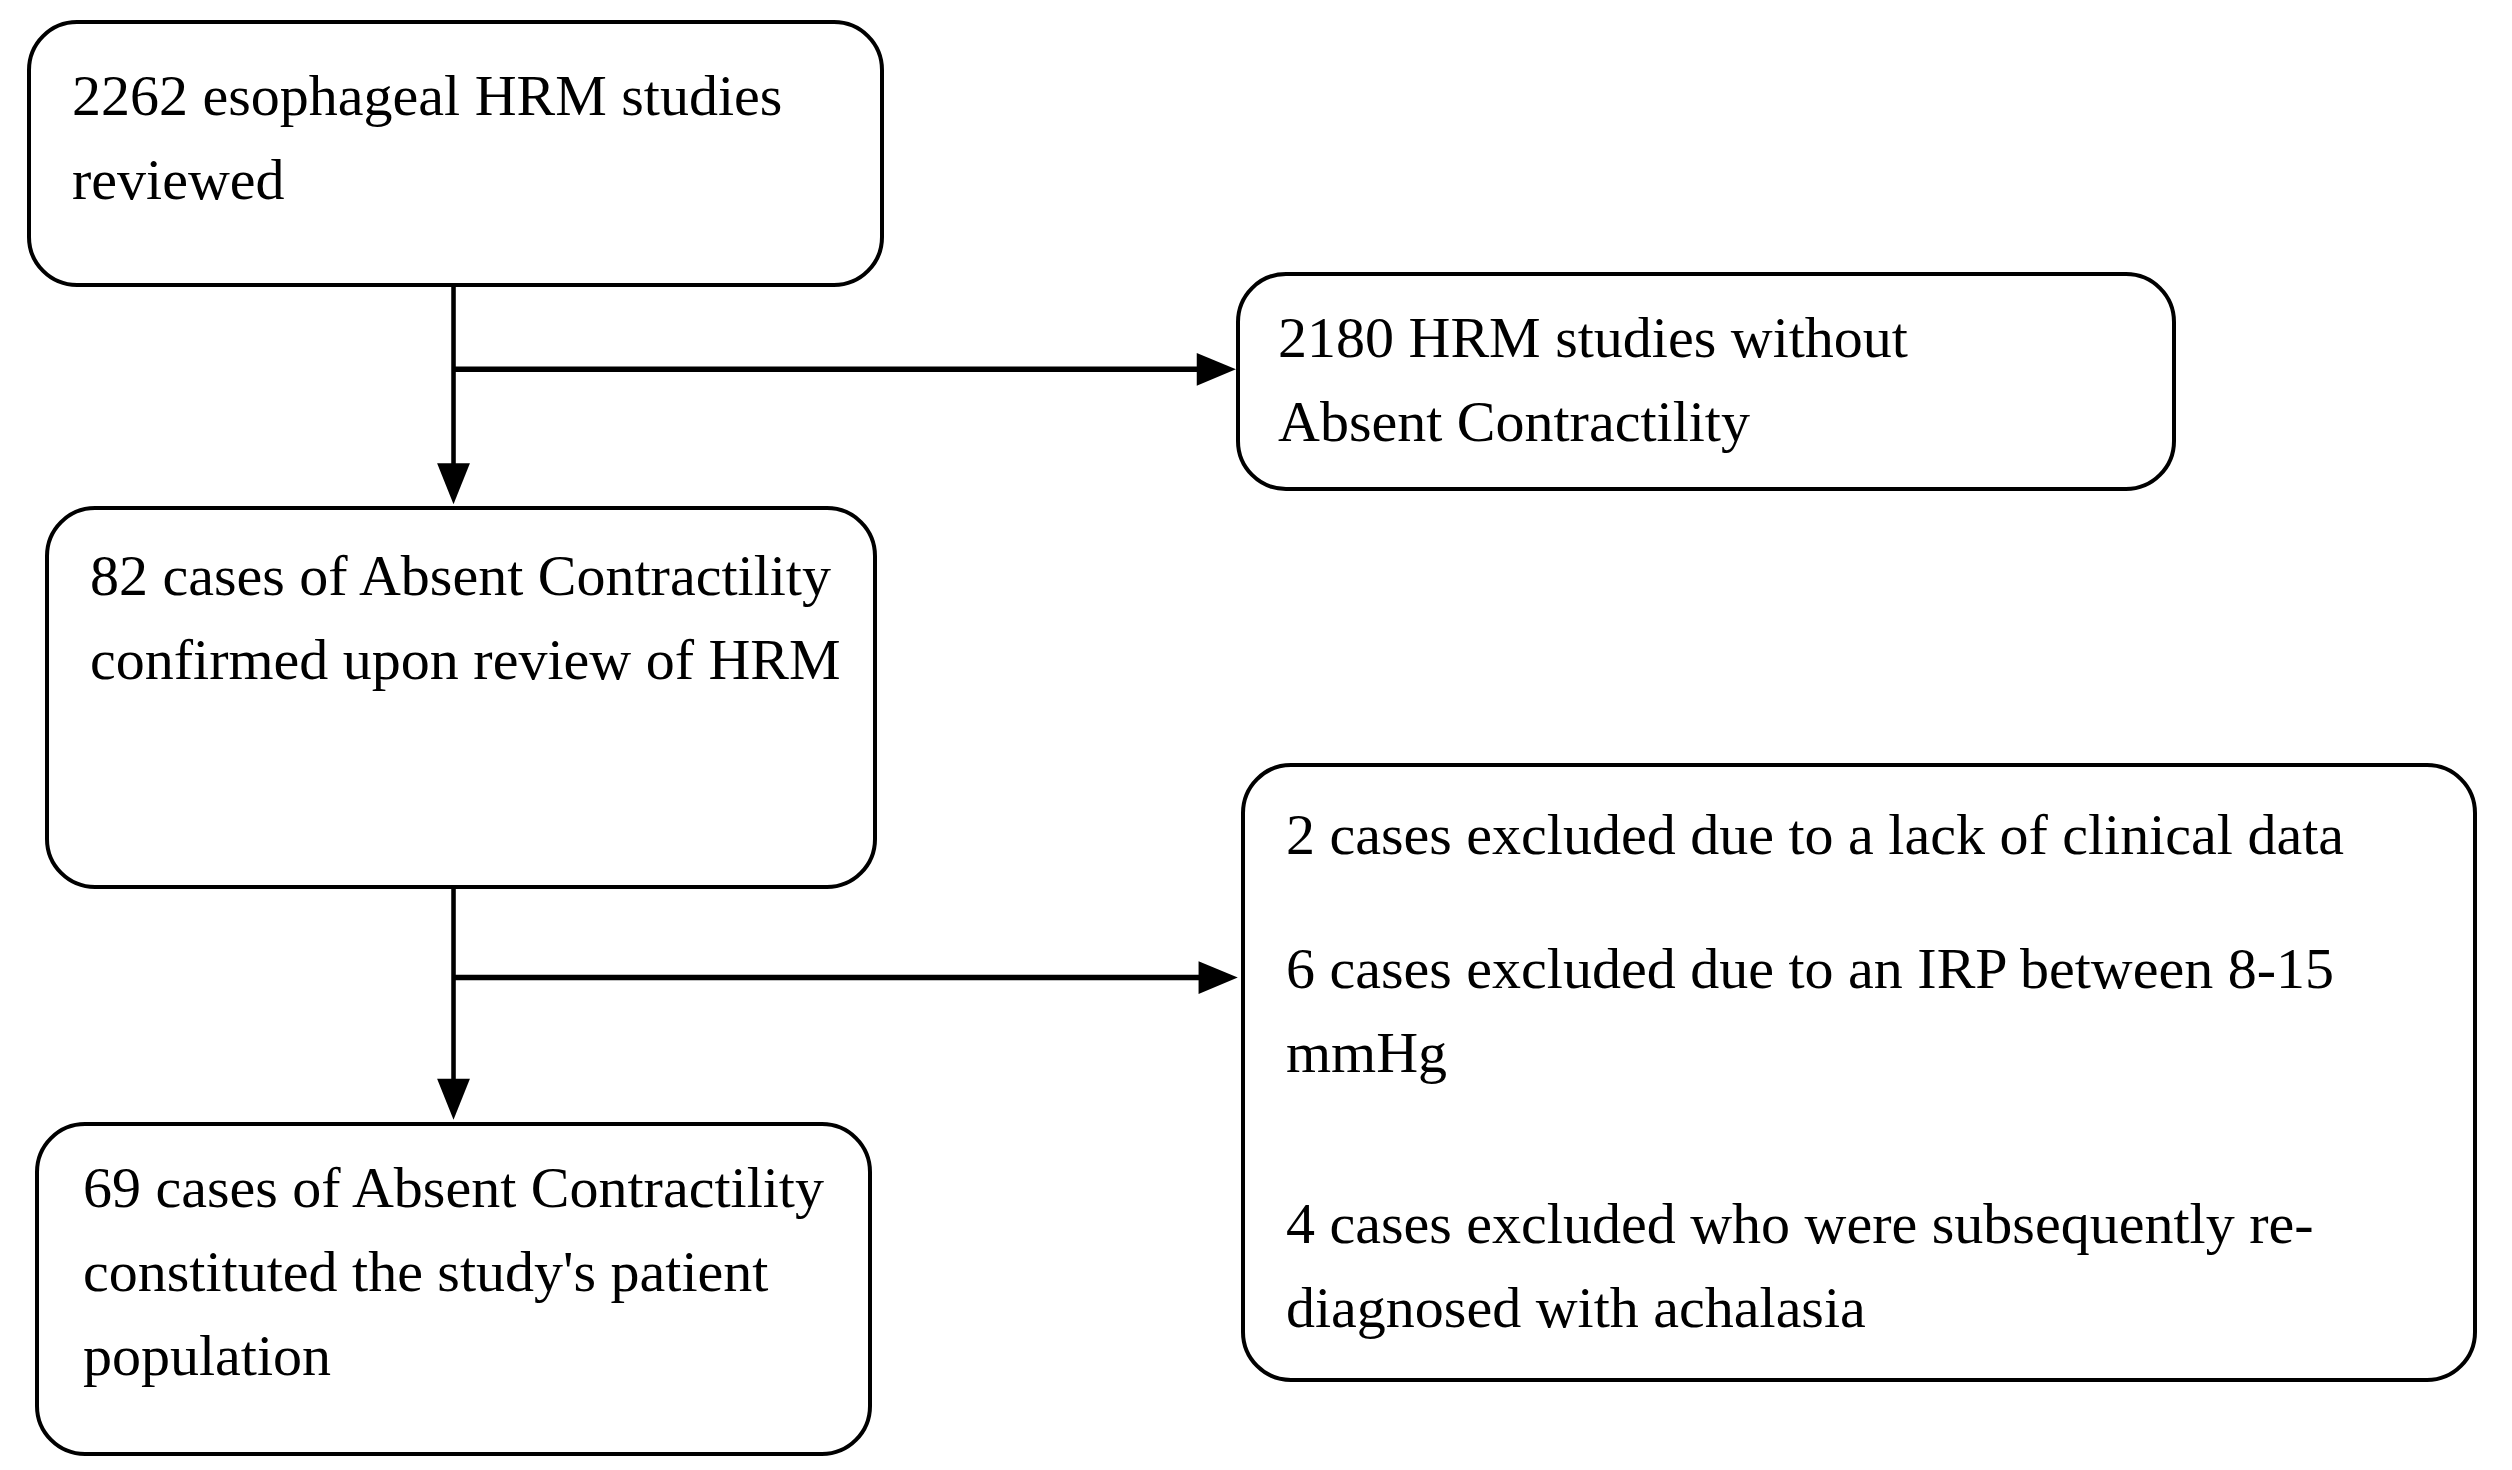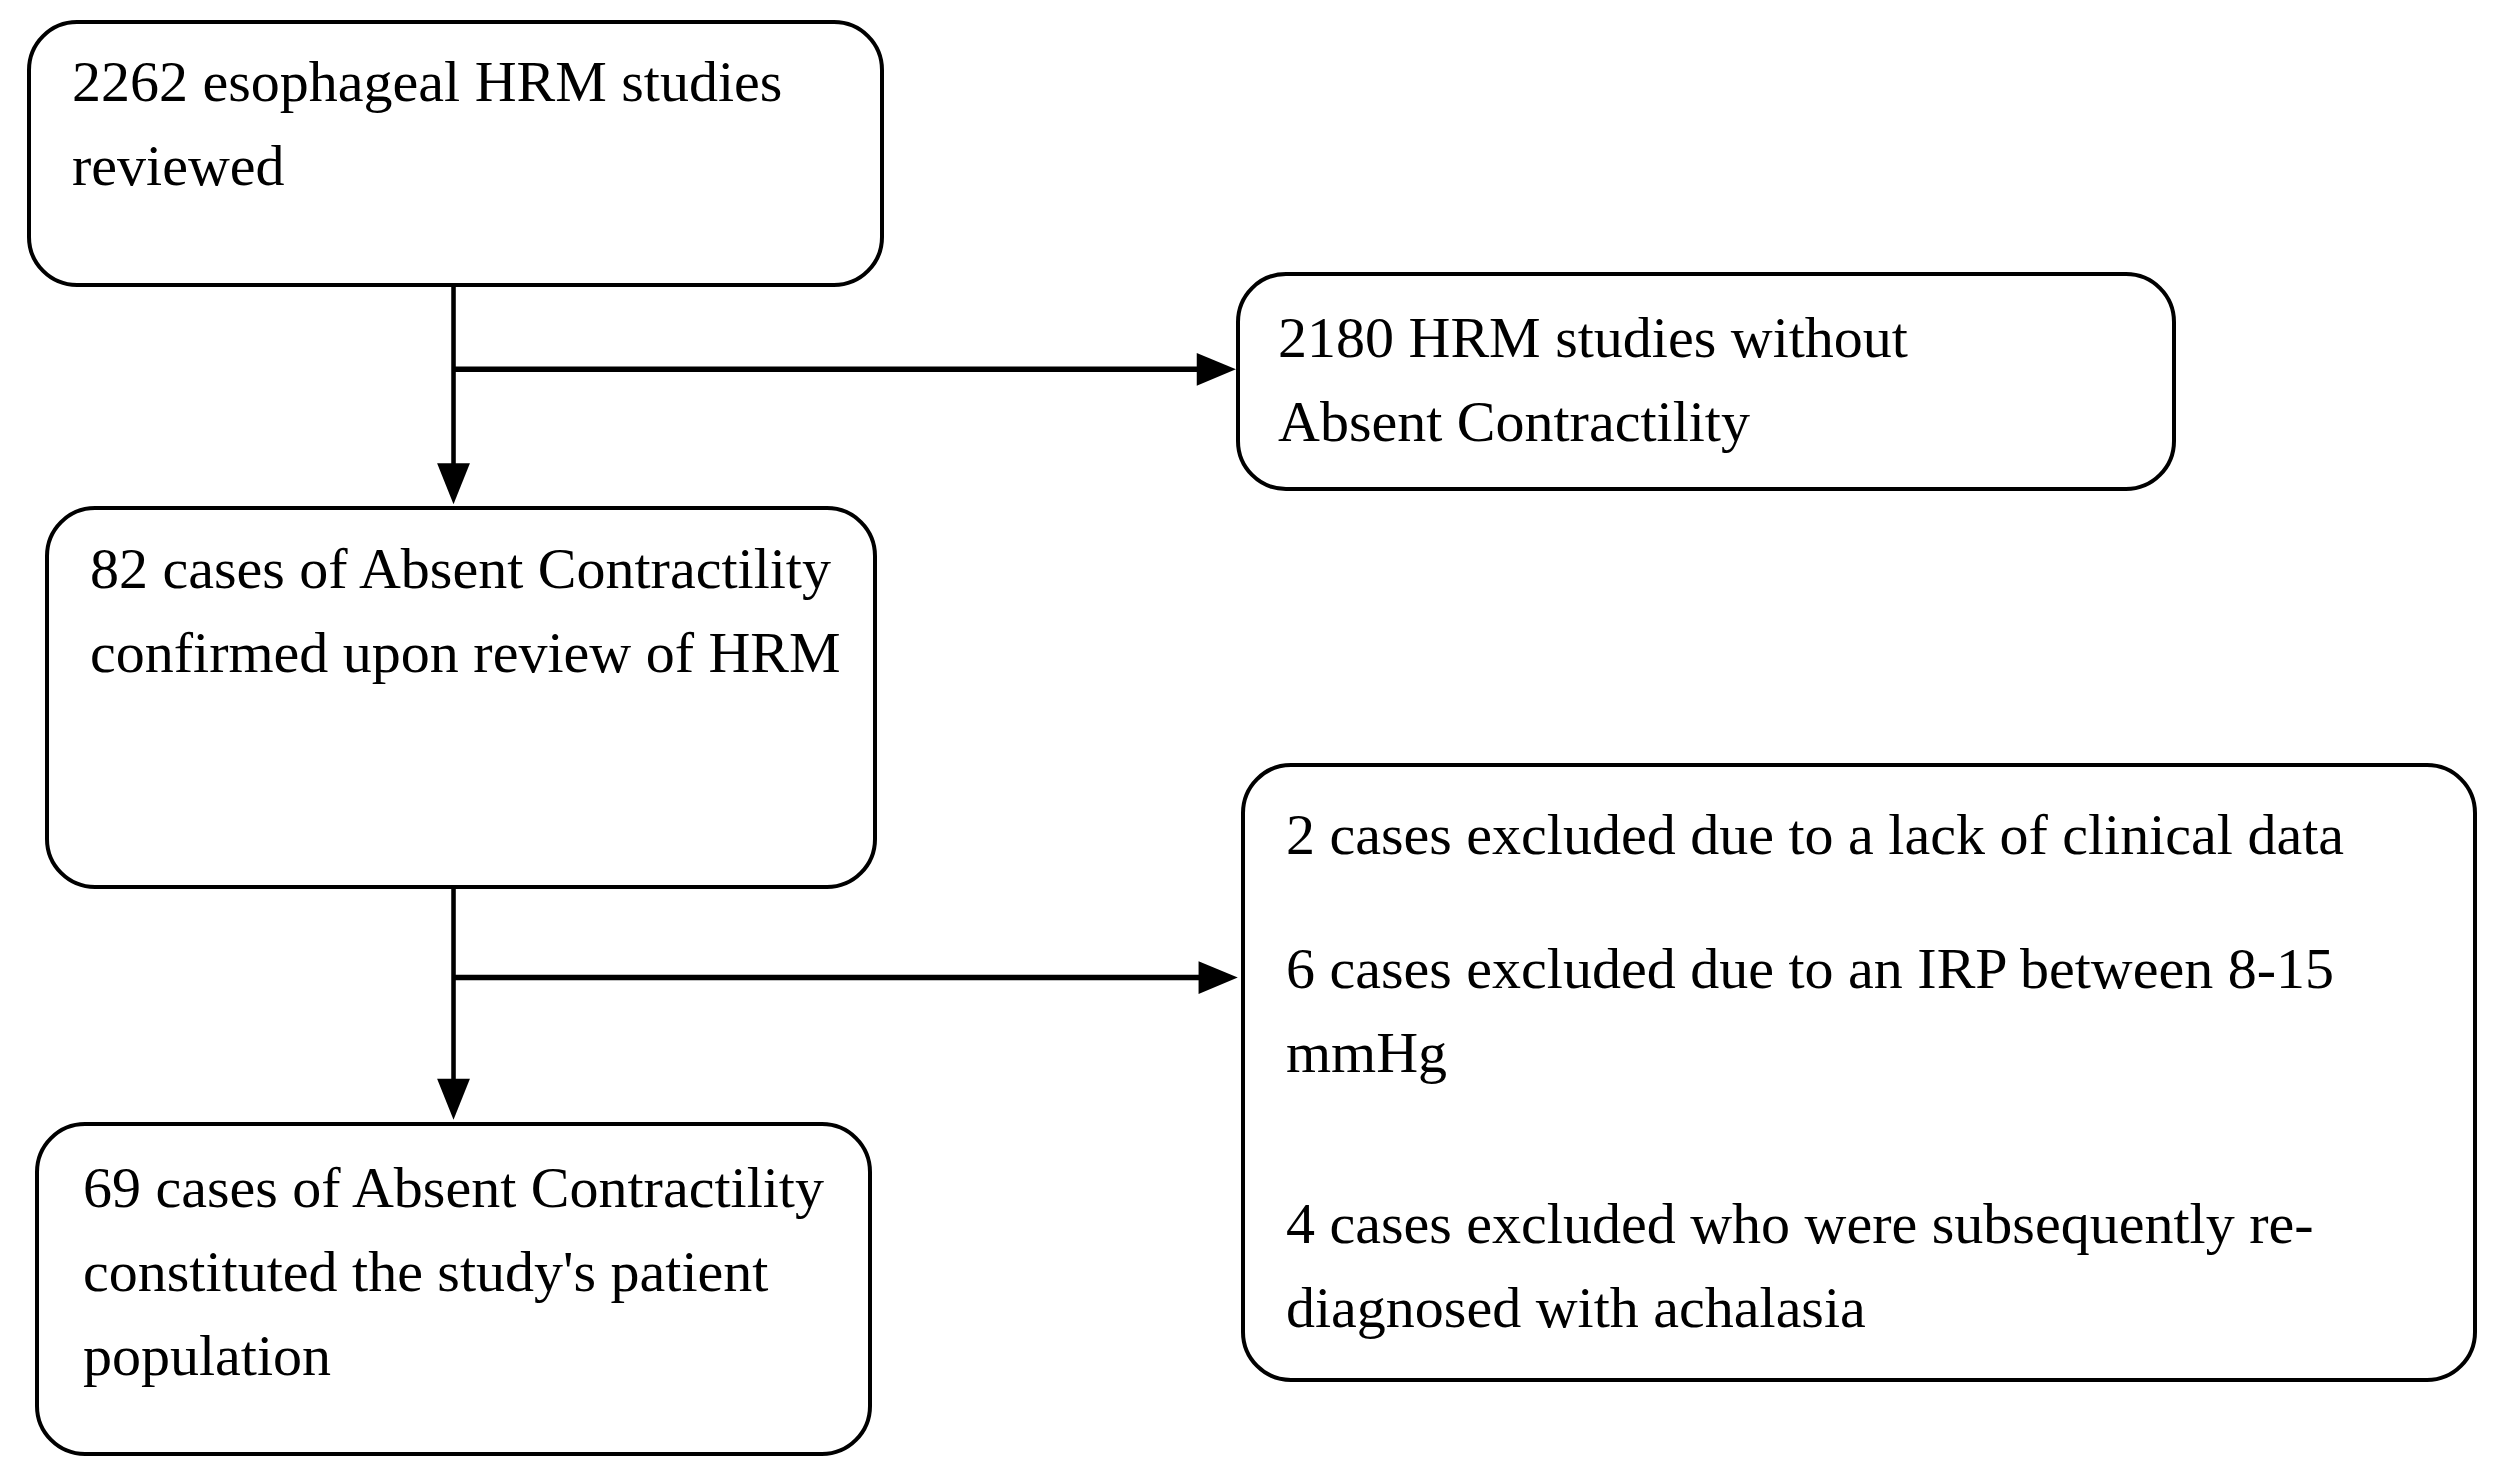--- a/index.html
+++ b/index.html
@@ -21,23 +21,23 @@
     position: absolute;
     box-sizing: border-box;
     background: #ffffff;
     border: 4.6px solid #000000;
     border-radius: 50px;
     font-size: 58px;
     line-height: 84px;
   }
   .flow-box p { margin: 0; }
 
-  #box-reviewed   { left: 27px;   top: 20px;   width: 857px;  height: 267px; padding: 16px 55px 0 41px; }
+  #box-reviewed   { left: 27px;   top: 20px;   width: 857px;  height: 267px; padding: 30px 55px 0 41px; }
   #box-without    { left: 1236px; top: 272px;  width: 940px; height: 219px; padding: 20px 91px 0 38px; }
-  #box-confirmed  { left: 45px;   top: 506px;  width: 832px;  height: 383px; padding: 17px 23px 0 41px; }
+  #box-confirmed  { left: 45px;   top: 506px;  width: 832px;  height: 383px; padding: 24px 23px 0 41px; }
   #box-excluded   { left: 1241px; top: 763px;  width: 1236px; height: 619px; padding: 26px 27px 0 41px; }
   #box-population { left: 35px;   top: 1122px; width: 837px;  height: 334px; padding: 20px 25.5px 0 44px; }
 
   #box-excluded p:nth-child(2) { margin-top: 50px; }
   #box-excluded p:nth-child(3) { margin-top: 87px; }
 </style>
 </head>
 <body>
 
 <div class="canvas">

